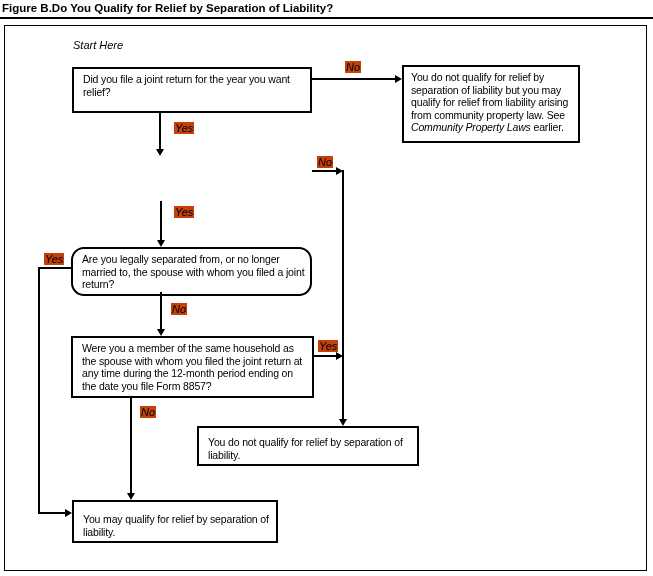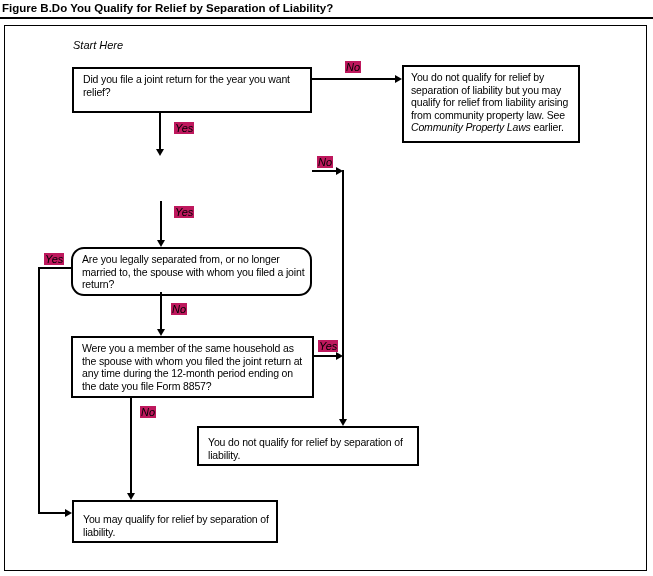--- a/index.html
+++ b/index.html
@@ -11,21 +11,21 @@
   .title .prefix { font-weight: bold; }
   .title .main { font-weight: bold; }
   .title-rule { left: 0; top: 17px; width: 653px; height: 2px; background: #000; }
   .frame { left: 4px; top: 25px; width: 643px; height: 546px; border: 1.5px solid #000; background: #fff; }
   .start-label { font-style: italic; font-size: 11px; }
   .node {
     border: 2px solid #000; background: #fff;
     font-size: 10.5px; line-height: 12.5px; letter-spacing: -0.15px;
     padding: 4px 5px 3px 9px;
   }
-  .lbl { font-style: italic; font-size: 11px; line-height: 12px; background: #be185d; padding: 0 1px; }
+  .lbl { font-style: italic; font-size: 11px; line-height: 12px; background: #c2410c; padding: 0 1px; }
   .line { background: #000; }
   .arrow-right { width: 0; height: 0; border-top: 4px solid transparent; border-bottom: 4px solid transparent; border-left: 7px solid #000; }
   .arrow-down  { width: 0; height: 0; border-left: 4px solid transparent; border-right: 4px solid transparent; border-top: 7px solid #000; }
 </style>
 </head>
 <body>
 
 <div class="figure">
 
   <div class="abs title">

